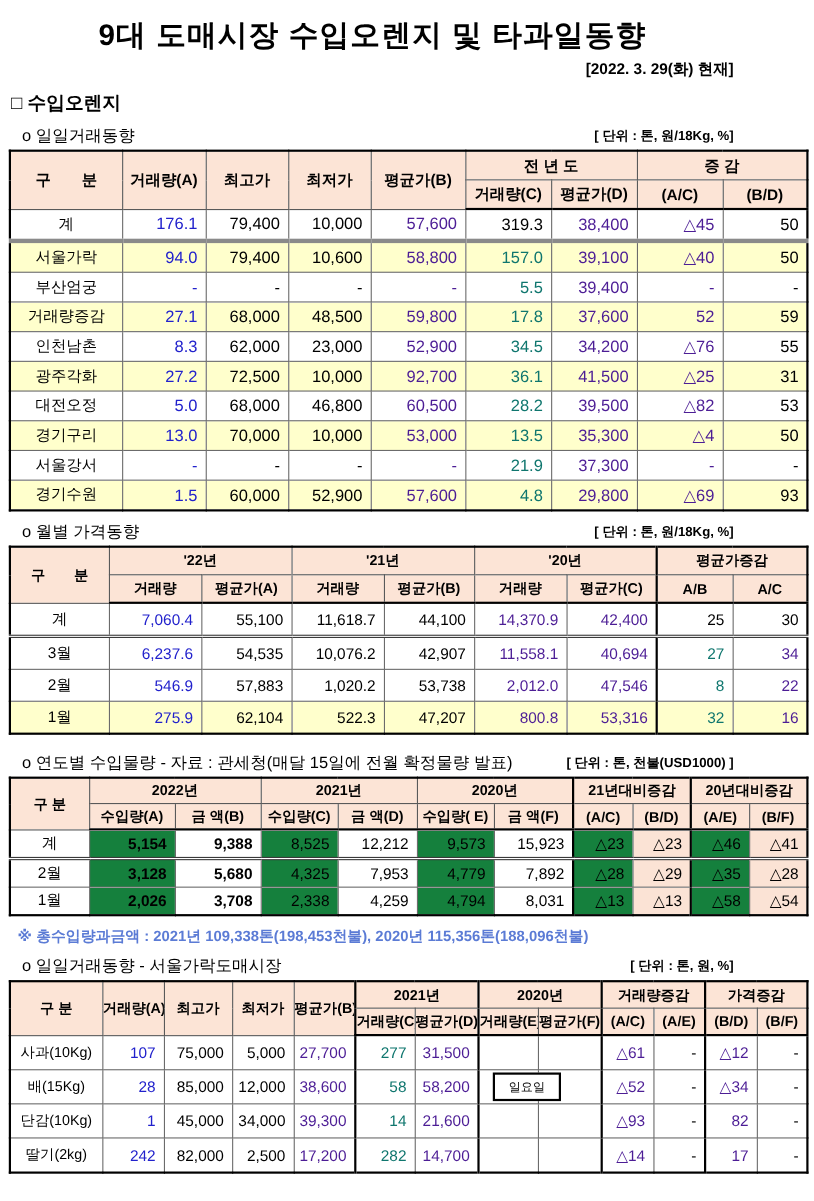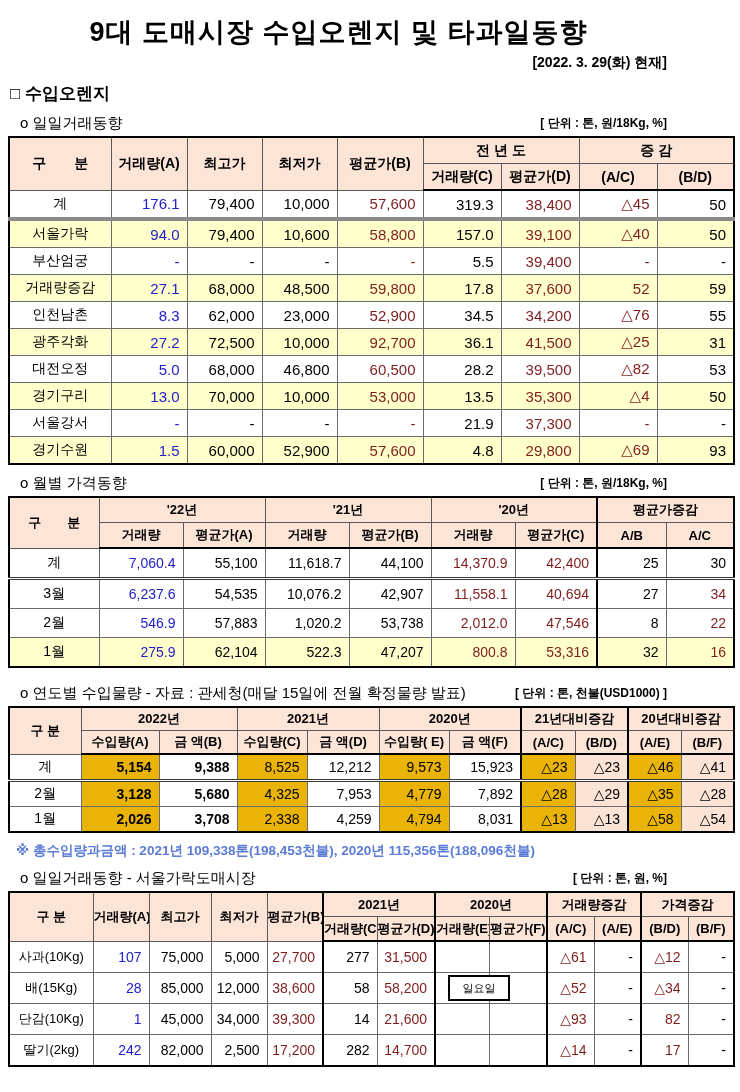--- a/index.html
+++ b/index.html
@@ -17,26 +17,26 @@
   .tbl{border-collapse:collapse;table-layout:fixed;border:2px solid #000;width:725px}
   .tbl th{background:#FCE4D6;font-weight:700;border:1px solid #595959;text-align:center;
           padding:0;white-space:nowrap;overflow:hidden}
   .tbl td{border:1px solid #6b6b6b;text-align:right;padding:0 7px 0 0;white-space:nowrap;overflow:hidden}
   .tbl thead tr:last-child th{border-bottom:2px solid #000}
   .tbl td.lab{text-align:center;padding-right:0}
   .bl2{border-left:2px solid #000 !important}
   .dl{border-left:1px dotted #777 !important}
   .gl{border-left:1px solid #ababab !important}
   .db{border-bottom:1px dotted #777 !important}
-  .bg-y{background:#eab308}
+  .bg-y{background:#15803d}
   .bg-p{background:#FBE3D5}
   tr.y td{background:#FFFFCC}
   tr.sum1 td{border-bottom:4px solid #8a8a8a}
   tr.sum2 td{border-bottom:3px double #3a3a3a}
-  .c-b{color:#2121CC}.c-lb{color:#000000}.c-r{color:#7f1d1d}.c-k{color:#000}
+  .c-b{color:#2121CC}.c-lb{color:#0f766e}.c-r{color:#4c1d95}.c-k{color:#000}
   .b7{font-weight:700}
   .sm{font-size:11px}
   .g{border-color:#ababab}
   .t1 td{height:26px;font-size:15px}.t1 th{height:25px;font-size:14px}.t1 td.lab{font-size:14px}
   .t2 td{height:28px;font-size:14px}.t2 th{height:24px;font-size:13px}
   .t3 td{height:24px;font-size:14px}.t3 th{height:22px;font-size:13px}
   .t4 td{height:30px;font-size:14px}.t4 th{height:23px;font-size:13px}.t4 td.lab{font-size:13px}
   .t4wrap{position:relative}
   .sunday{position:absolute;left:440px;top:84px;width:58px;height:22px;border:2px solid #000;
           background:#fff;font-size:11px;display:flex;align-items:center;justify-content:center}

